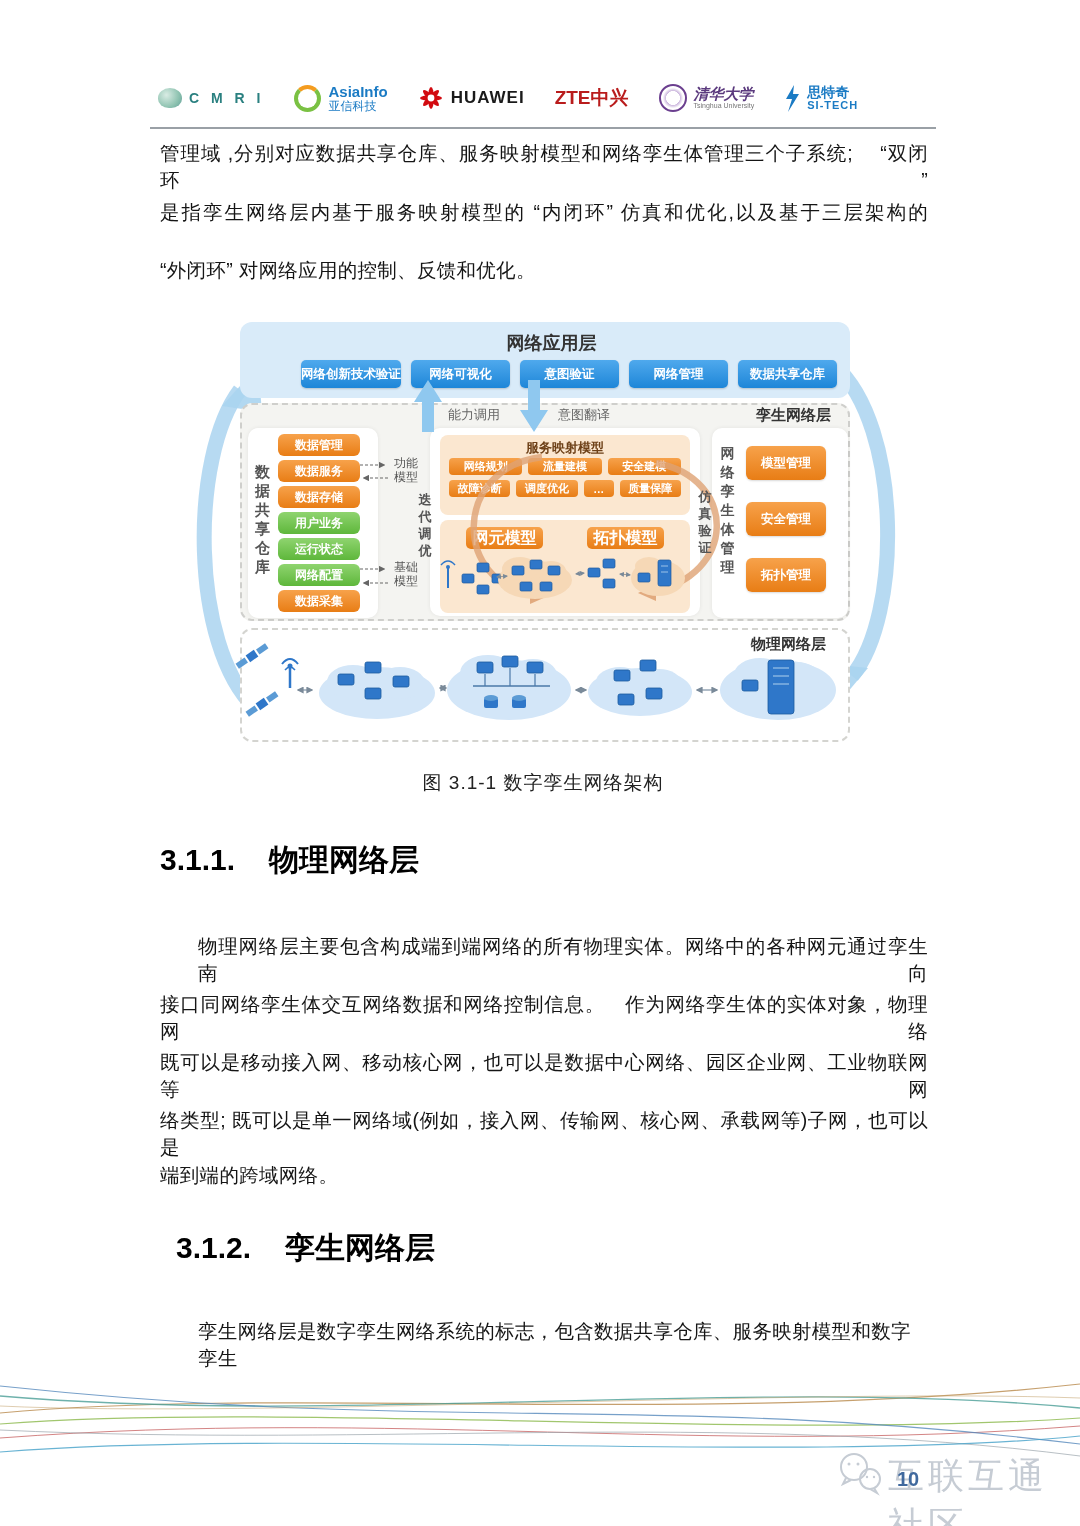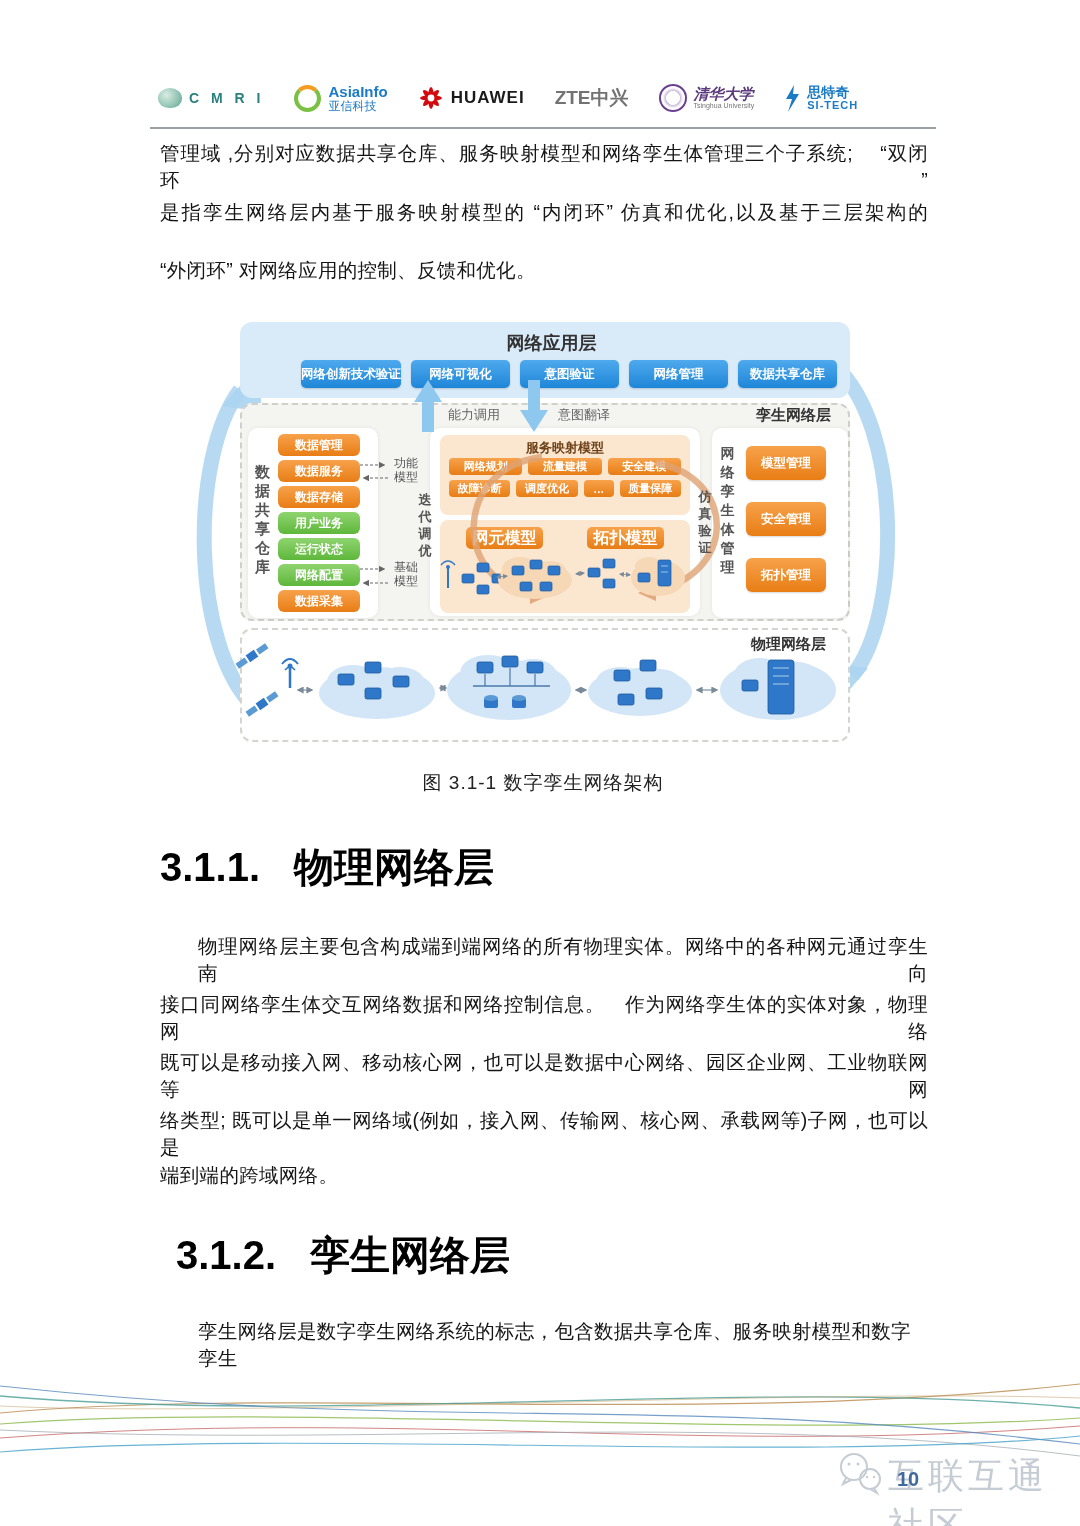--- a/index.html
+++ b/index.html
@@ -10,35 +10,35 @@
   .logos{position:absolute;left:158px;top:74px;height:48px;display:flex;align-items:center;gap:30px;}
   .logo{display:flex;align-items:center;gap:7px;}
   .logo .col{display:flex;flex-direction:column;line-height:1.05;}
   .cmri-ic{width:24px;height:20px;border-radius:50% 50% 45% 45%;
            background:radial-gradient(circle at 35% 35%,#d9ece4,#8fc3b1 60%,#5f9f98);}
   .cmri-tx{color:#2a8080;font-weight:bold;font-size:14px;letter-spacing:4px;}
   .ai-ring{width:27px;height:27px;border-radius:50%;border:4px solid #7ac143;border-top-color:#f49c1f;box-sizing:border-box;}
   .ai-t1{color:#1b7bc4;font-weight:bold;font-size:15px;}
   .ai-t2{color:#1b7bc4;font-size:12px;}
   .hw-tx{color:#1a1a1a;font-weight:bold;font-size:17px;letter-spacing:1px;}
-  .zte-tx{color:#737373;font-weight:bold;font-size:19px;}
+  .zte-tx{color:#b91c1c;font-weight:bold;font-size:19px;}
   .th-ic{width:28px;height:28px;border-radius:50%;border:2px solid #6b3f8f;box-sizing:border-box;
          background:radial-gradient(circle at 50% 50%,#fff 40%,#cbb6dd 42%,#fff 60%);}
   .th-t1{color:#5b3a7e;font-size:15px;font-weight:bold;font-style:italic;}
   .th-t2{color:#777;font-size:7px;}
   .st-t1{color:#1b7bc4;font-weight:bold;font-size:14px;}
   .st-t2{color:#1b7bc4;font-weight:bold;font-size:11px;letter-spacing:1px;}
   .hr{position:absolute;left:150px;top:127px;width:786px;height:2px;background:#9aa0a6;}
 
   
   .intro-line,.para-line{position:absolute;left:160px;width:768px;font-size:19.5px;color:#151515;letter-spacing:.3px;}
   .just{text-align:justify;text-align-last:justify;}
   .ind{padding-left:38px;width:730px;}
 
-  .h2{position:absolute;left:160px;font-size:40px;font-weight:bold;color:#000;}
+  .h2{position:absolute;left:160px;font-size:30px;font-weight:bold;color:#000;}
   .h2 .num{margin-right:34px;}
 
   .caption{position:absolute;left:150px;top:770px;width:786px;text-align:center;font-size:19px;color:#222;letter-spacing:1px;}
 
   
   .diag{position:absolute;left:190px;top:316px;width:710px;height:432px;}
   .svgbg{position:absolute;left:0;top:0;z-index:1;pointer-events:none;}
   .svgfg{position:absolute;left:0;top:0;z-index:3;pointer-events:none;}
   .app{position:absolute;left:50px;top:6px;width:610px;height:76px;background:#d9ebf9;border-radius:12px;z-index:2;}
   .app-title{position:absolute;left:13px;right:0;top:9px;text-align:center;font-weight:bold;font-size:18px;color:#333;}

